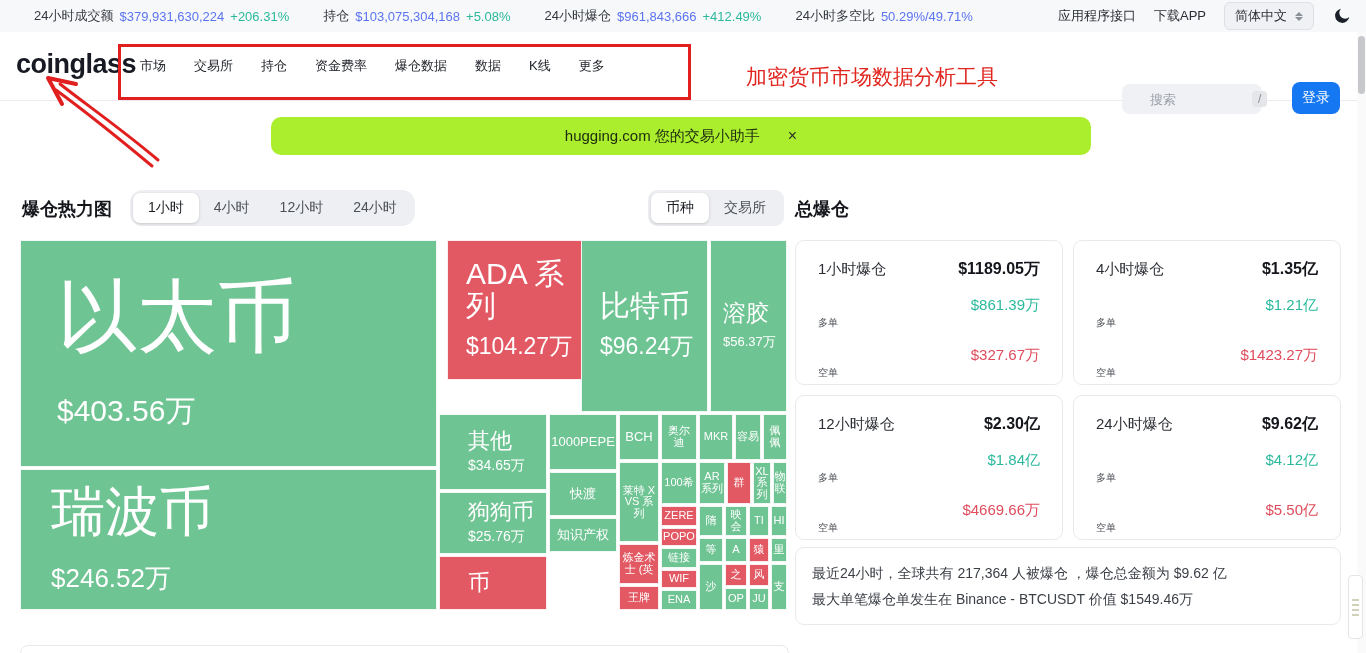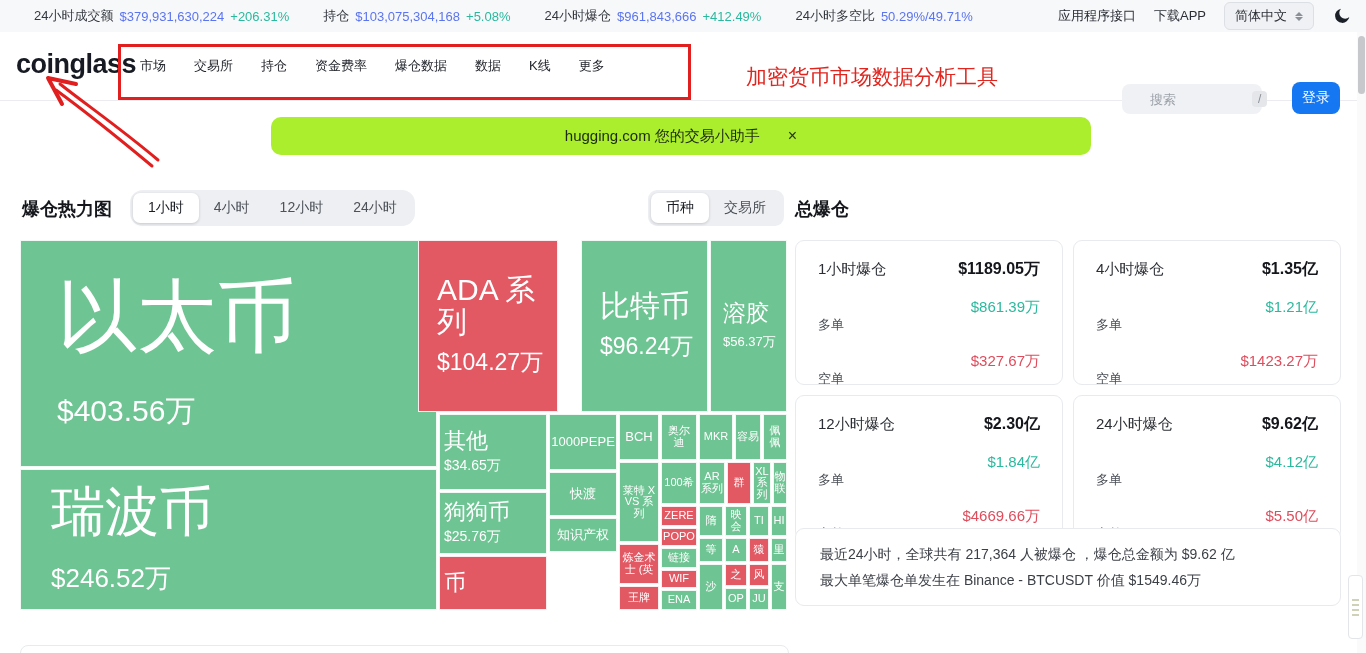--- a/index.html
+++ b/index.html
@@ -52,34 +52,34 @@
   .treemap{position:absolute;left:20px;top:240px;width:767px;height:370px;background:#fff;}
   .cell{position:absolute;display:flex;flex-direction:column;justify-content:center;color:#fff;
     box-sizing:border-box;border:1px solid rgba(255,255,255,.9);overflow:hidden;cursor:pointer;font-weight:500;}
   .cell.green{background:var(--hm-green);}
   .cell.red{background:var(--hm-red);}
   .cl{line-height:1.05;}
   .xl{padding-left:36px;gap:32px;}  .xl .cl{font-size:80px;}  .xl .cv{font-size:30px;}
   .lg{padding-left:30px;gap:22px;}  .lg .cl{font-size:54px;}  .lg .cv{font-size:26px;}
   .md{padding-left:18px;gap:10px;}  .md .cl{font-size:30px;}  .md .cv{font-size:23px;}
   .sm{padding-left:12px;gap:8px;}   .sm .cl{font-size:23px;}  .sm .cv{font-size:13px;}
-  .sm2{padding-left:4px;gap:5px;}  .sm2 .cl{font-size:22px;} .sm2 .cv{font-size:14px;}
+  .sm2{padding-left:28px;gap:5px;}  .sm2 .cl{font-size:22px;} .sm2 .cv{font-size:14px;}
   .xs{align-items:center;text-align:center;padding:2px;}  .xs .cl{font-size:13px;}
   .xxs{align-items:center;text-align:center;padding:1px;word-break:break-all;} .xxs .cl{font-size:11px;}
   
   .card{position:absolute;width:268px;height:145px;background:#fff;border:1px solid #e8eaee;border-radius:9px;
     box-sizing:border-box;padding:18px 22px;display:flex;flex-direction:column;justify-content:space-between;text-align:center;}
   .crow{display:flex;justify-content:space-between;align-items:center;font-size:15px;}
   .ctitle{color:#2b2e34;}
   .ctotal{color:#14161b;font-weight:600;font-size:16px;}
-  .clabel{color:#4a4e55;font-size:13px;margin-top:36px;}
+  .clabel{color:#4a4e55;font-size:10px;margin-top:36px;}
   .vlong{color:var(--up-teal);}
   .vshort{color:var(--down-red);}
-  .summary{position:absolute;left:795px;top:528px;width:546px;height:78px;background:#fff;border:1px solid #e8eaee;
-    border-radius:9px;box-sizing:border-box;padding:13px 24px;font-size:14px;color:#3b3f46;line-height:1.85;}
+  .summary{position:absolute;left:795px;top:547px;width:546px;height:78px;background:#fff;border:1px solid #e8eaee;
+    border-radius:9px;box-sizing:border-box;padding:13px 16px;font-size:14px;color:#3b3f46;line-height:1.85;}
   
   .bottom-sliver{position:absolute;left:20px;top:645px;width:767px;height:20px;background:#fff;
     border:1px solid #e8eaee;border-radius:8px 8px 0 0;}
   .scroll-track{position:absolute;right:0;top:32px;width:9px;height:621px;background:#fafafa;}
   .scroll-thumb{position:absolute;right:1px;top:36px;width:7px;height:58px;background:#c6c8cc;border-radius:4px;cursor:pointer;}
   .feedback-tab{position:absolute;right:3px;top:575px;width:13px;height:62px;background:#fff;border:1px solid #e3e5e9;
     border-radius:4px;display:flex;flex-direction:column;align-items:center;justify-content:center;gap:3px;cursor:pointer;}
   .feedback-tab i{display:block;width:7px;height:2px;background:#cfd2b8;}
 </style>
 </head>
@@ -176,21 +176,21 @@
 
 <div class="treemap">
     <div class="cell xl green" style="left: 0px; top: 0px; width: 417px; height: 227px;">
       <div class="cl">以太币</div>
       <div class="cv">$403.56万</div>
     </div>
     <div class="cell lg green" style="left: 0px; top: 229px; width: 417px; height: 141px;">
       <div class="cl">瑞波币</div>
       <div class="cv">$246.52万</div>
     </div>
-    <div class="cell md red" style="left: 398px; top: 0px; width: 140px; height: 172px;">
+    <div class="cell md red" style="left: 427px; top: 0px; width: 140px; height: 140px;">
       <div class="cl">ADA 系列</div>
       <div class="cv">$104.27万</div>
     </div>
     <div class="cell md green" style="left: 561px; top: 0px; width: 127px; height: 172px;">
       <div class="cl">比特币</div>
       <div class="cv">$96.24万</div>
     </div>
     <div class="cell sm green" style="left: 690px; top: 0px; width: 77px; height: 172px;">
       <div class="cl">溶胶</div>
       <div class="cv">$56.37万</div>

